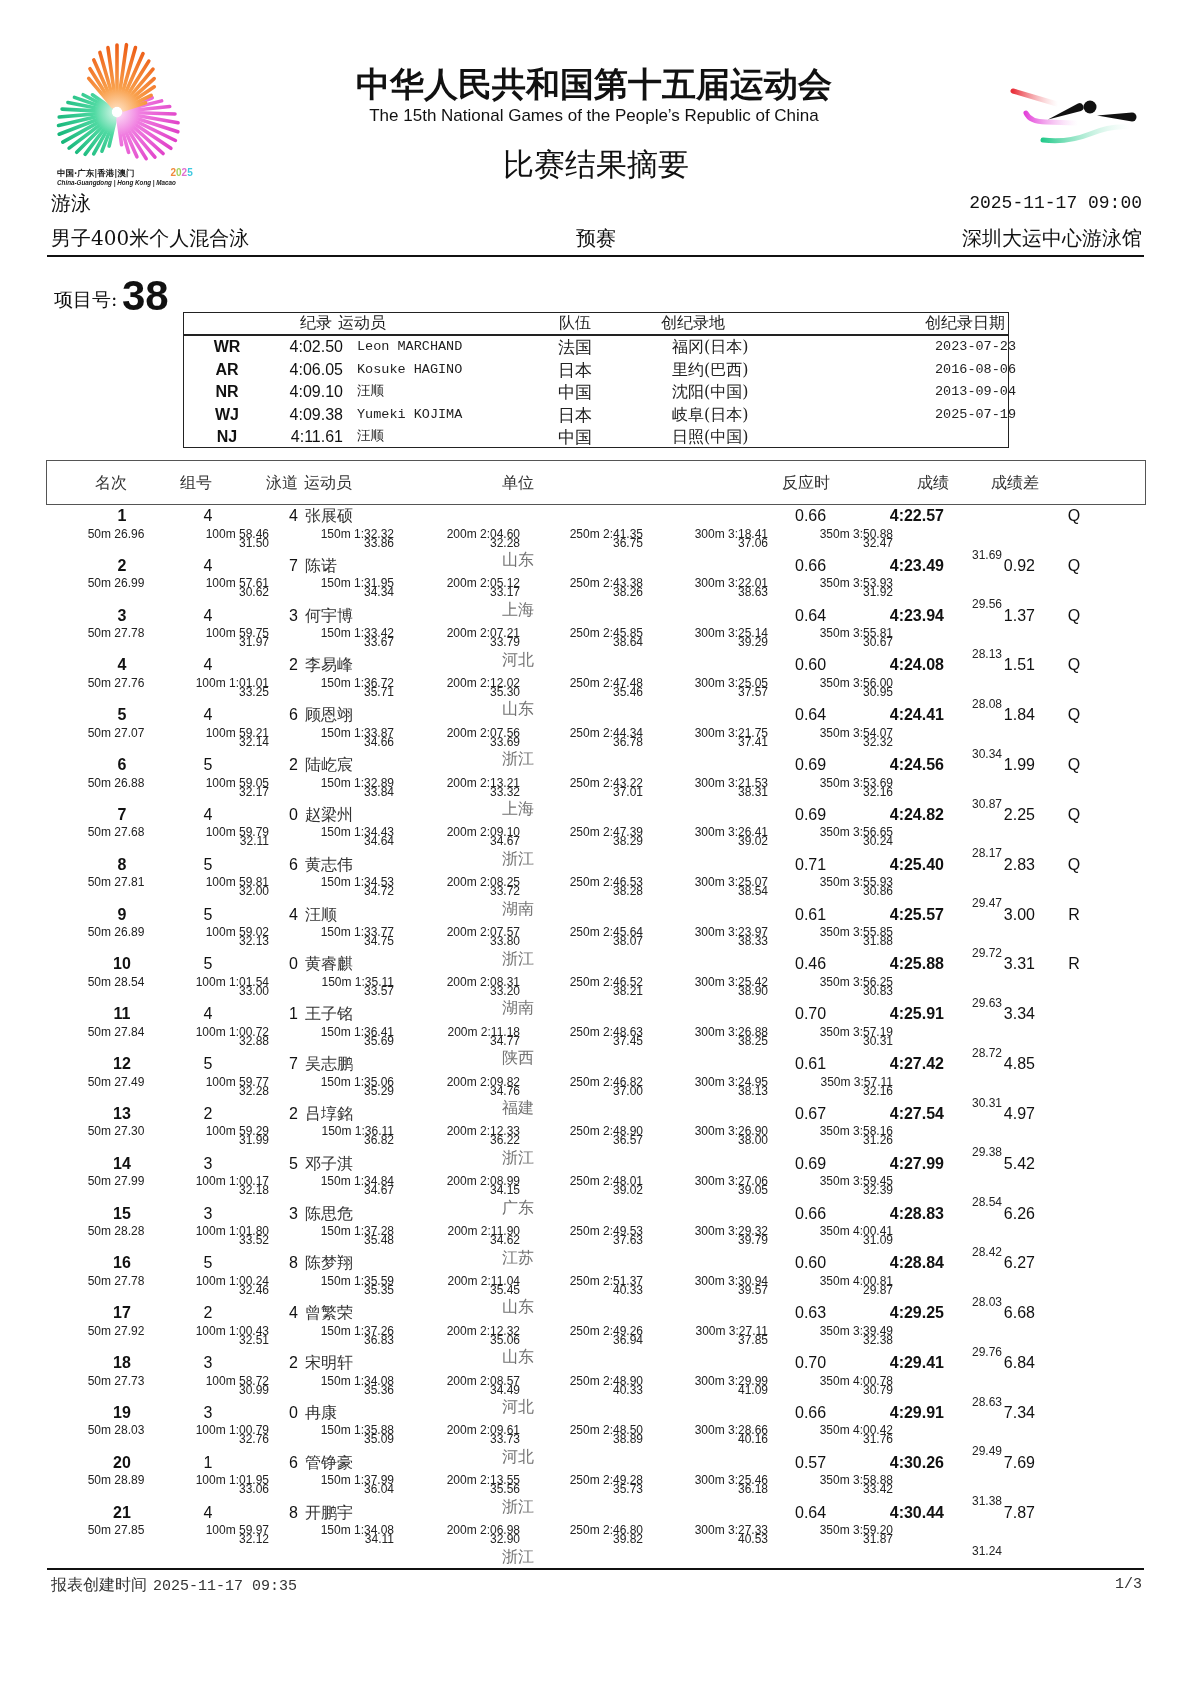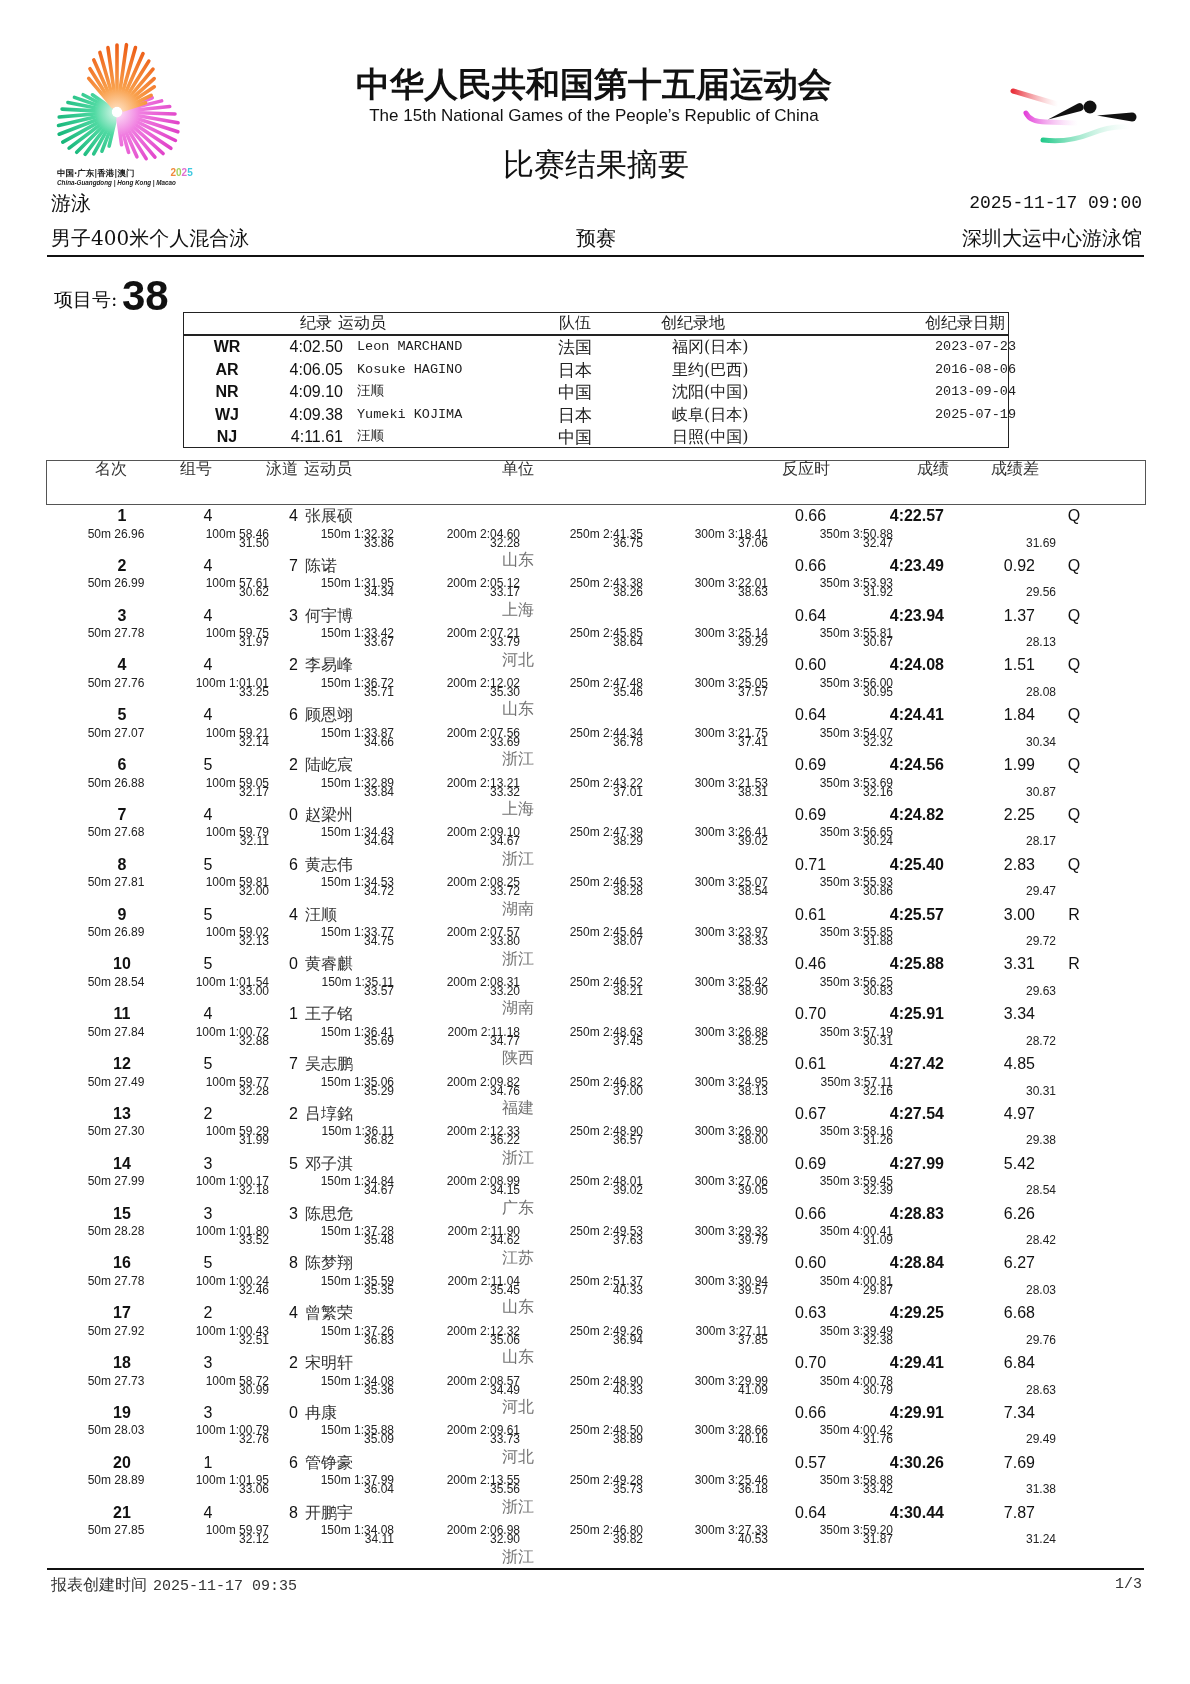--- a/index.html
+++ b/index.html
@@ -34,42 +34,42 @@
   .rc{position:absolute;top:0;line-height:18px;white-space:nowrap;margin-left:11px;}
   .rc-code{left:196px;width:40px;text-align:center;font-weight:bold;font-size:16px;}
   .rc-time{left:262px;width:70px;text-align:right;font-size:16px;}
   .rc-ath{left:346px;font-size:13.5px;color:#222;}
   .rc-team{left:547px;font-size:17px;color:#222;}
   .rc-place{left:661px;font-size:16px;color:#222;}
   .rc-date{left:905px;width:100px;text-align:right;font-size:13.5px;color:#222;}
 
   
   #results-head{position:absolute;left:46px;top:460px;width:1100px;height:45px;border:1.2px solid #555;box-sizing:border-box;}
-  .hl{top:460px;font-size:16px;line-height:18px;color:#333;}
+  .hl{top:474px;font-size:16px;line-height:18px;color:#333;}
 
   
   #results-rows{position:absolute;left:0;top:0;width:1190px;height:1684px;}
   .rrow{position:absolute;left:0;width:1190px;height:48px;}
   .m{position:absolute;top:0;line-height:18px;font-size:16px;white-space:nowrap;color:#111;}
   .rank{left:97px;width:50px;text-align:center;font-weight:bold;}
   .heat{left:193px;width:30px;text-align:center;}
   .lane{left:272px;width:26px;text-align:right;}
   .name{left:305px;color:#333;}
   .team{left:444px;width:90px;text-align:right;color:#737373;margin-top:44px;}
   .rt{left:795px;}
   .res{left:860px;width:84px;text-align:right;font-weight:bold;}
   .beh{left:975px;width:60px;text-align:right;}
   .q{left:1064px;width:20px;text-align:center;}
   .s,.l{position:absolute;font-size:12px;line-height:12px;white-space:nowrap;width:100px;text-align:right;color:#222;}
   .s{top:20.5px;}
   .l{top:29.5px;}
   .st{margin-left:3.3px;}
   .k0{left:66px;text-align:center;}
   .k1{left:169px;}.k2{left:294px;}.k3{left:420px;}.k4{left:543px;}.k5{left:668px;}.k6{left:793px;}
-  .last{left:1026px;width:auto;text-align:left;}
+  .last{left:972px;width:auto;text-align:left;margin-top:12px;}
 
   
   #footer-created{left:51px;top:1576px;font-size:16px;line-height:18px;color:#333;}
   #footer-created .ft{font-size:15px;margin-left:6px;}
   #footer-page{right:48px;top:1576px;font-size:15px;line-height:18px;color:#333;}
 </style>
 </head>
 <body>
 
 <svg class="t" style="left:50px;top:40px" width="135" height="128" viewBox="50 40 135 128">

